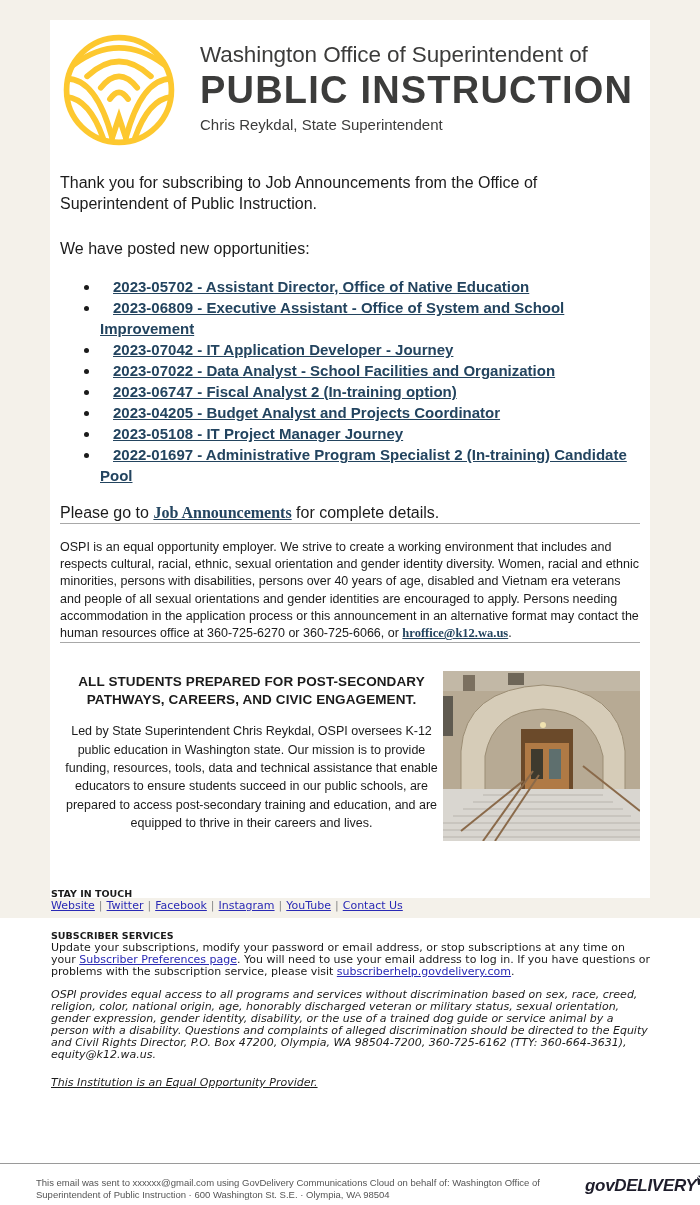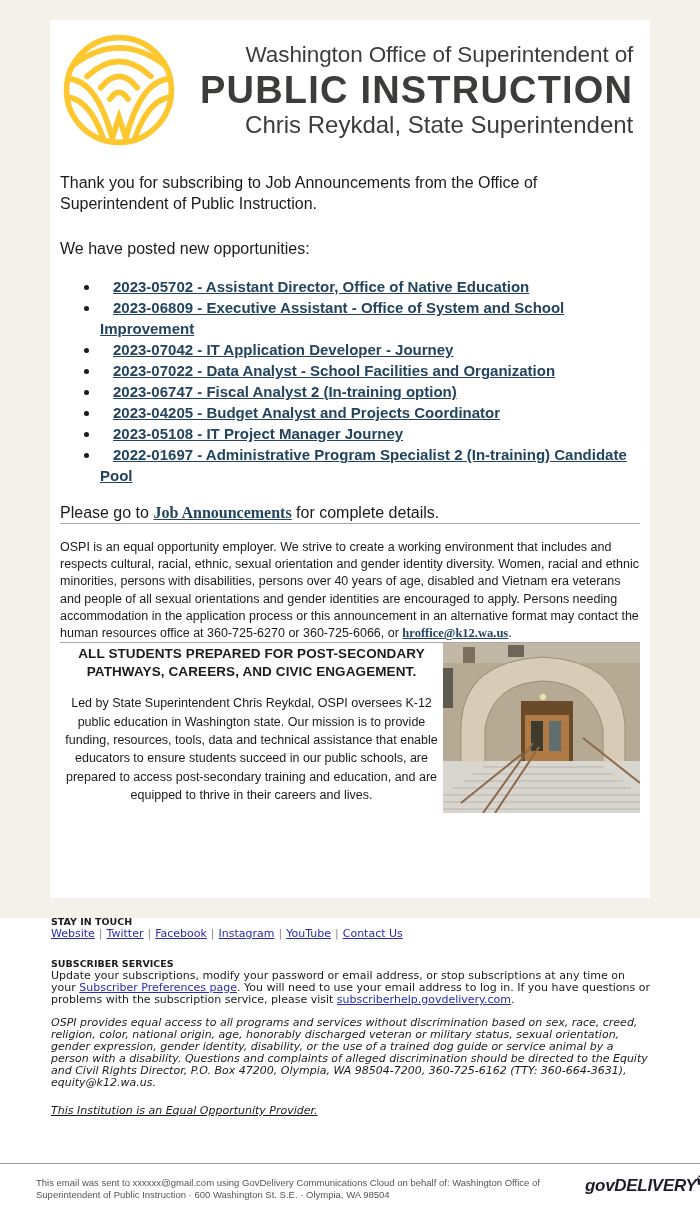--- a/index.html
+++ b/index.html
@@ -5,43 +5,43 @@
   * { box-sizing: border-box; }
   html, body { margin: 0; padding: 0; }
   body {
     width: 700px; height: 1205px; background: #ffffff;
     font-family: "Liberation Sans", sans-serif; color: #1b1b1b; position: relative; overflow: hidden;
   }
   .outer { background: #f4f1ea; width: 700px; padding: 20px 50px 20px 50px; height: 918px; }
   .card { background: #ffffff; width: 600px; height: 878px; padding: 0 10px; position: relative; }
   .header { display: flex; align-items: center; height: 140px; padding-left: 2px; }
   .logo-mark { width: 114px; height: 114px; margin-right: 24px; flex: none; }
-  .logo-text { display: flex; flex-direction: column; color: #3c3c3b; align-items: flex-end; }
+  .logo-text { display: flex; flex-direction: column; color: #3c3c3b; }
   .logo-l1 { font-size: 22.5px; line-height: 28px; letter-spacing: -0.1px; }
   .logo-l2 { font-size: 38px; line-height: 42px; font-weight: bold; letter-spacing: 1.2px; }
-  .logo-l3 { font-size: 24px; line-height: 28px; }
+  .logo-l3 { font-size: 15px; line-height: 28px; }
   p.body { font-size: 16px; line-height: 21px; margin: 10px 0 0 0; color: #1b1b1b; }
   p.intro { margin-top: 12px; }
   p.posted { margin-top: 24px; }
   ul.jobs { margin: 17px 0 0 0; padding-left: 40px; list-style: disc; }
   ul.jobs li { font-size: 15px; line-height: 21px; font-weight: bold; }
   a.joblink { color: #23445f; text-decoration: underline; margin-left: 13px; }
   p.goto { margin-top: 16px; }
   a.inlink { color: #23445f; font-weight: bold; text-decoration: underline; font-family: Liberation Serif, serif; }
   hr.sep { border: none; border-top: 1.5px solid #a8a8a8; margin: 0; }
   .sep1 { margin-top: 24px; }
   p.eeo { font-size: 12.5px; line-height: 17.2px; margin: 15px 0 0 0; color: #1b1b1b; }
   .sep2 { margin-top: 18px; }
-  .mission { display: flex; }
+  .mission { display: flex; margin-top: 28px; }
   .mission-text { width: 383px; text-align: center; }
   .mission-title { font-size: 13.5px; line-height: 18px; font-weight: bold; color: #1b1b1b; margin: 2px 0 0 0; letter-spacing: 0.1px; }
   .mission-body { font-size: 12.5px; line-height: 18.4px; margin: 13px 0 0 0; color: #1b1b1b; }
   .photo { width: 197px; height: 170px; margin-left: 0; flex: none; position: relative; overflow: hidden;
            background: linear-gradient(180deg,#bfb6a4 0%,#b6a78e 40%,#a79783 60%,#c9c4bb 80%,#dcd9d3 100%); }
-  .footer { position: absolute; left: 51px; top: 916px; width: 600px; font-family: "DejaVu Sans", sans-serif; color: #1b1b1b; }
+  .footer { position: absolute; left: 51px; top: 888px; width: 600px; font-family: "DejaVu Sans", sans-serif; color: #1b1b1b; }
   .f-head { font-size: 9.5px; font-weight: bold; line-height: 12px; }
   .f-text { font-size: 11px; line-height: 12px; margin: 0; }
   .f-links a { color: #2a2ab5; text-decoration: underline; }
   .f-links .pipe { color: #888; margin: 0 4px; }
   .f-link { color: #2a2ab5; text-decoration: underline; }
   .f-block2 { margin-top: 18px; }
   .f-italic { font-style: italic; margin-top: 11px; }
   .f-italic2 { font-style: italic; margin-top: 16px; text-decoration: underline; }
   .bottom-line { position: absolute; left: 0; top: 1163px; width: 700px; border-top: 1px solid #9a9a9a; }
   .bottom-text { position: absolute; left: 0; top: 1177px; width: 540px; font-size: 9.5px; line-height: 12px; color: #555; font-family: "Liberation Sans", sans-serif; padding-left: 36px; }

